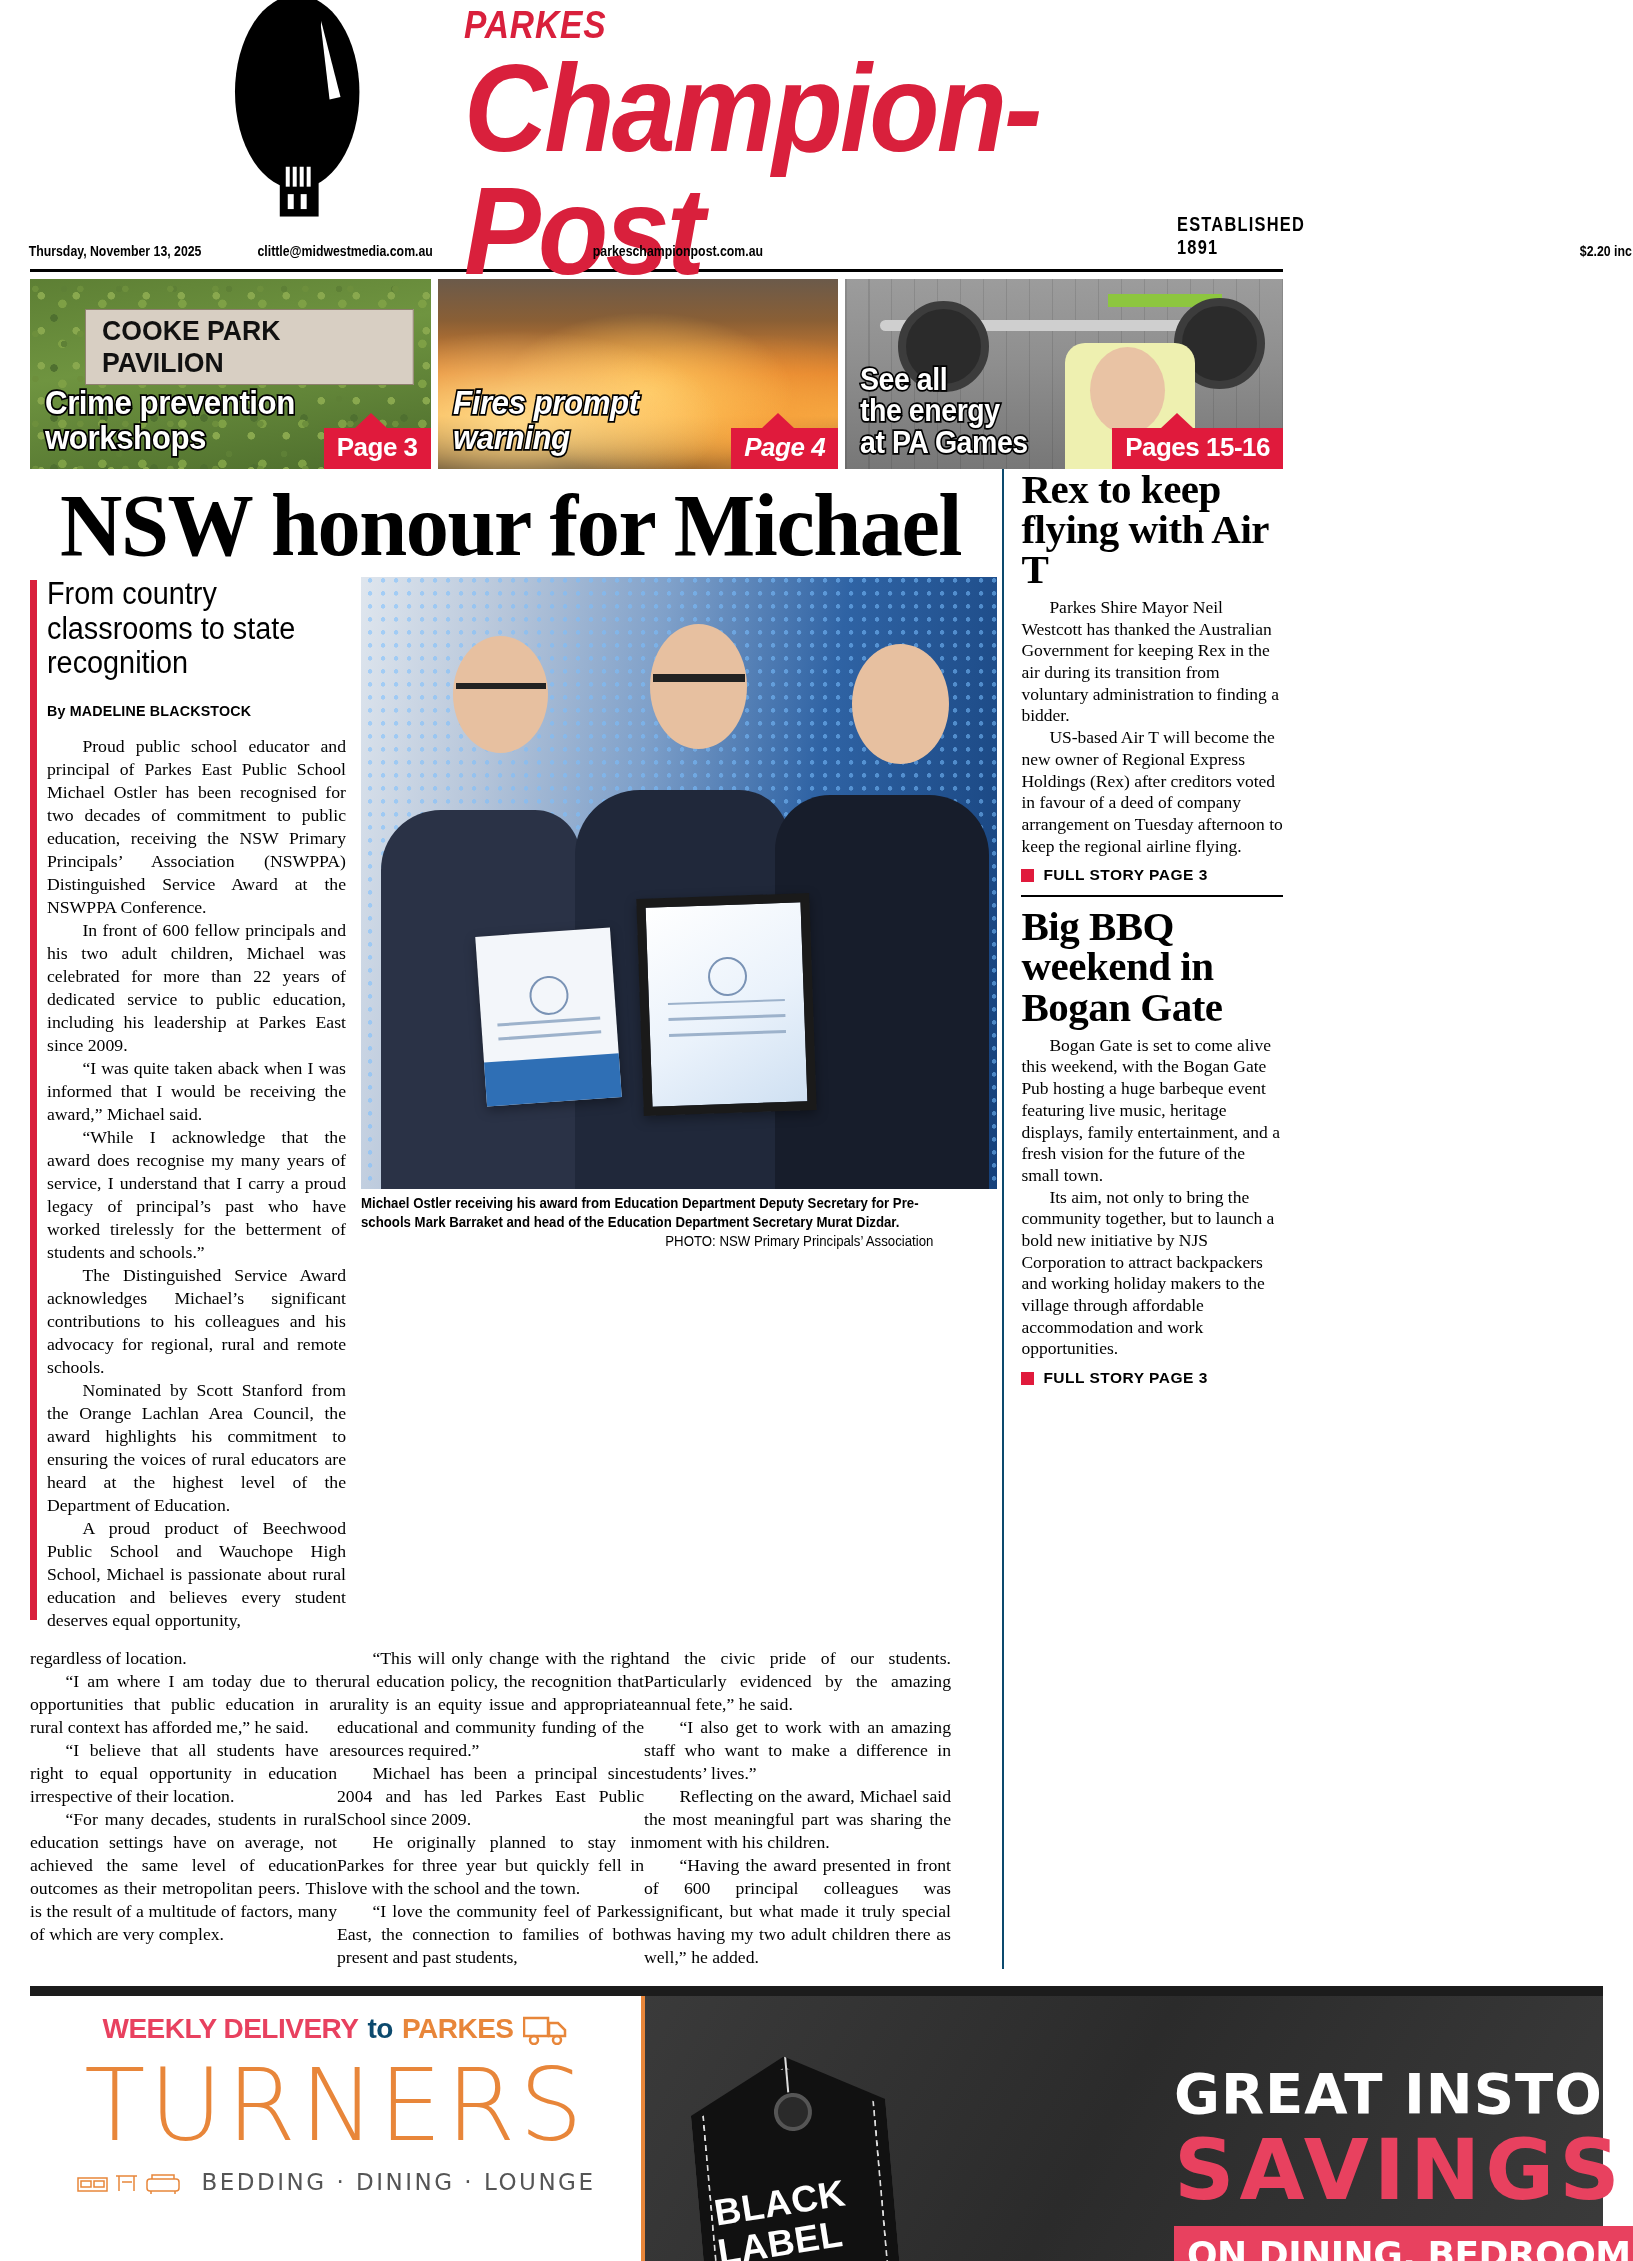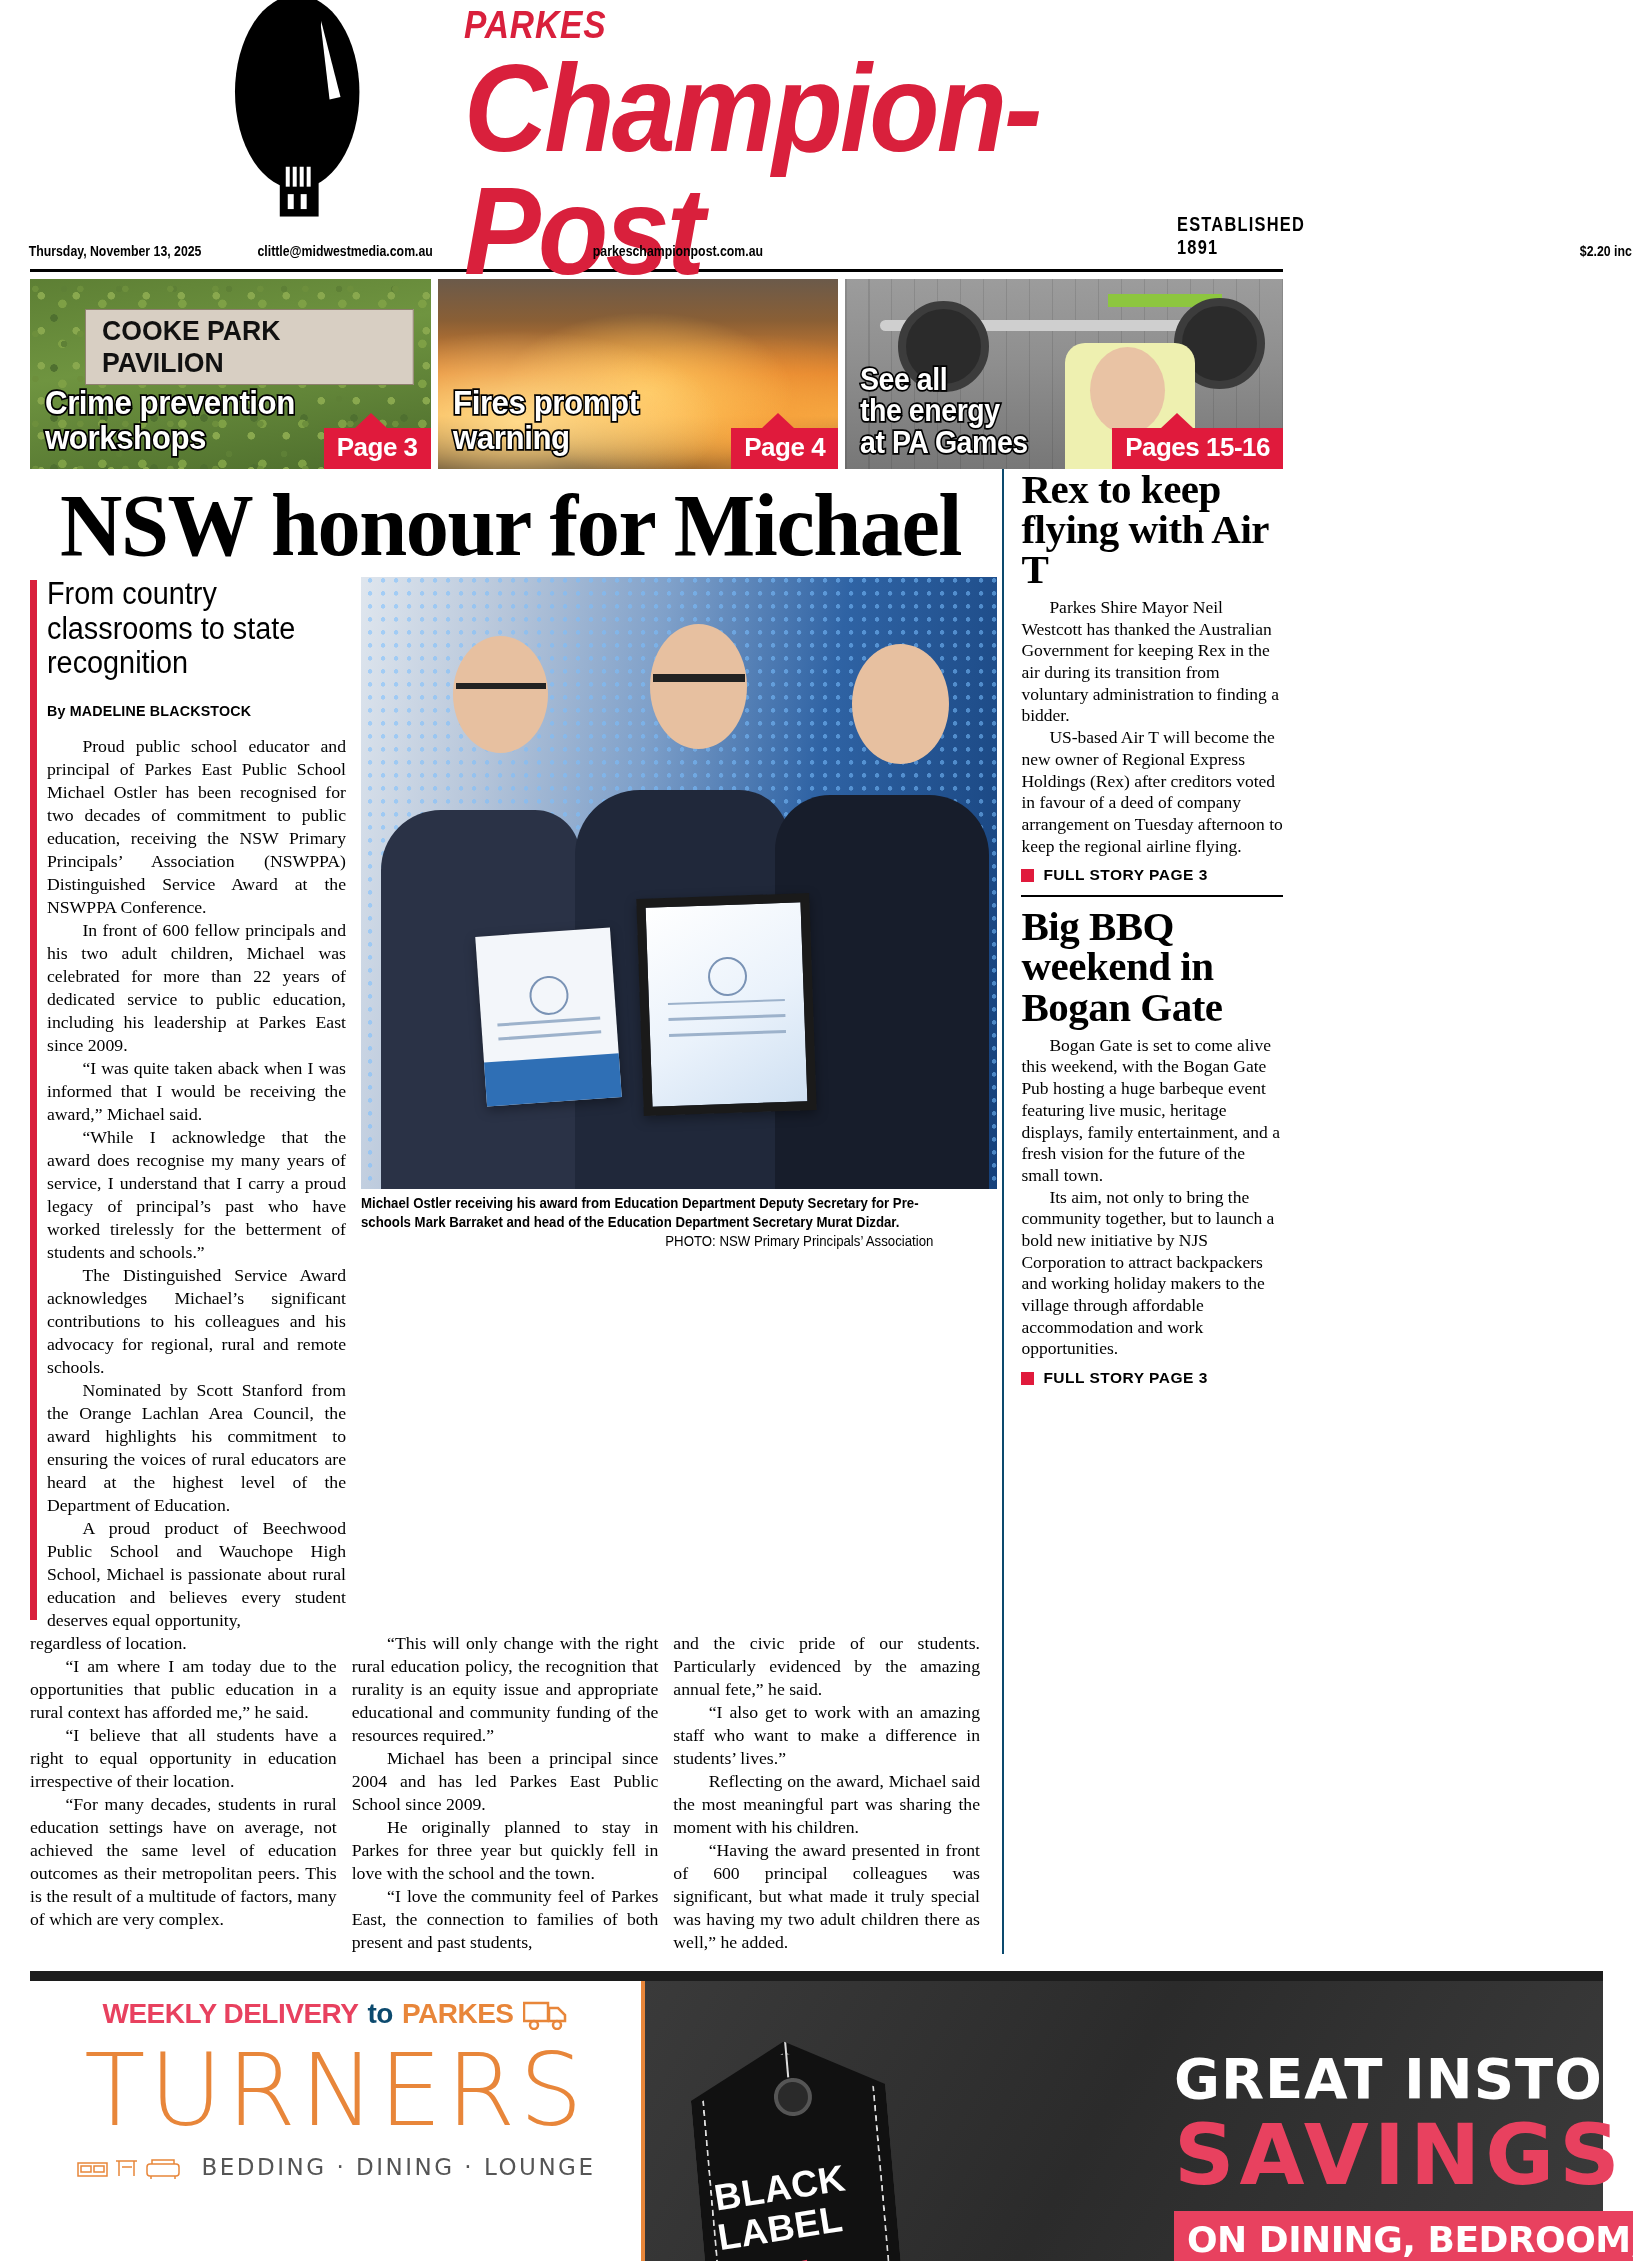--- a/index.html
+++ b/index.html
@@ -50,21 +50,21 @@
   .dateline .d1 { width:279px; }
   .dateline .d2 { width:409px; }
   .dateline .d3 { flex:1; }
   .dateline .d4 { text-align:right; }
   .rule-thick { height:2.5px; background:#000; margin:2px 30px 0 30px; }
 
   
   .teasers { display:flex; gap:7px; margin:7px 30px 0 30px; }
   .teaser { position:relative; height:190px; overflow:hidden; }
   .teaser.t1 { width:504px; }
-  .teaser.t2 { width:504px; }
+  .teaser.t2 { width:504px;font-style:italic; }
   .teaser.t3 { width:551px; }
   .teaser-img { position:absolute; inset:0; }
   .teaser-head {
     position:absolute; left:15px; bottom:14px;
     font-size:34px; font-weight:bold; line-height:1.02;
     color:#fff;
     -webkit-text-stroke:3.5px #000;
     paint-order: stroke fill;
     transform:scaleX(0.92); transform-origin:left bottom;
     letter-spacing:-0.5px;
@@ -191,21 +191,21 @@
      border-radius:50%; border:2px solid #7a93b5; }
   .cert-line { position:absolute; left:12%; width:76%; height:2.5px; background:#9db2cb; }
   .photo-caption {
     margin-left:15px; width:636px;
     font-size:14.7px; font-weight:bold; line-height:1.30;
     padding-top:5px;
     transform:scaleX(0.90); transform-origin:left top;
   }
   .photo-credit { font-weight:normal; }
 
-  .lower-cols { display:flex; gap:15px; margin-top:0; }
+  .lower-cols { display:flex; margin-top:15px; }
   .lower-cols .body-col { width:307px; }
 
   
   .side-head {
     font-family:"Liberation Serif", serif;
     font-weight:bold; font-size:41px; line-height:0.98;
     letter-spacing:-0.5px;
   }
   .side-body {
     font-family:"Liberation Serif", serif;

